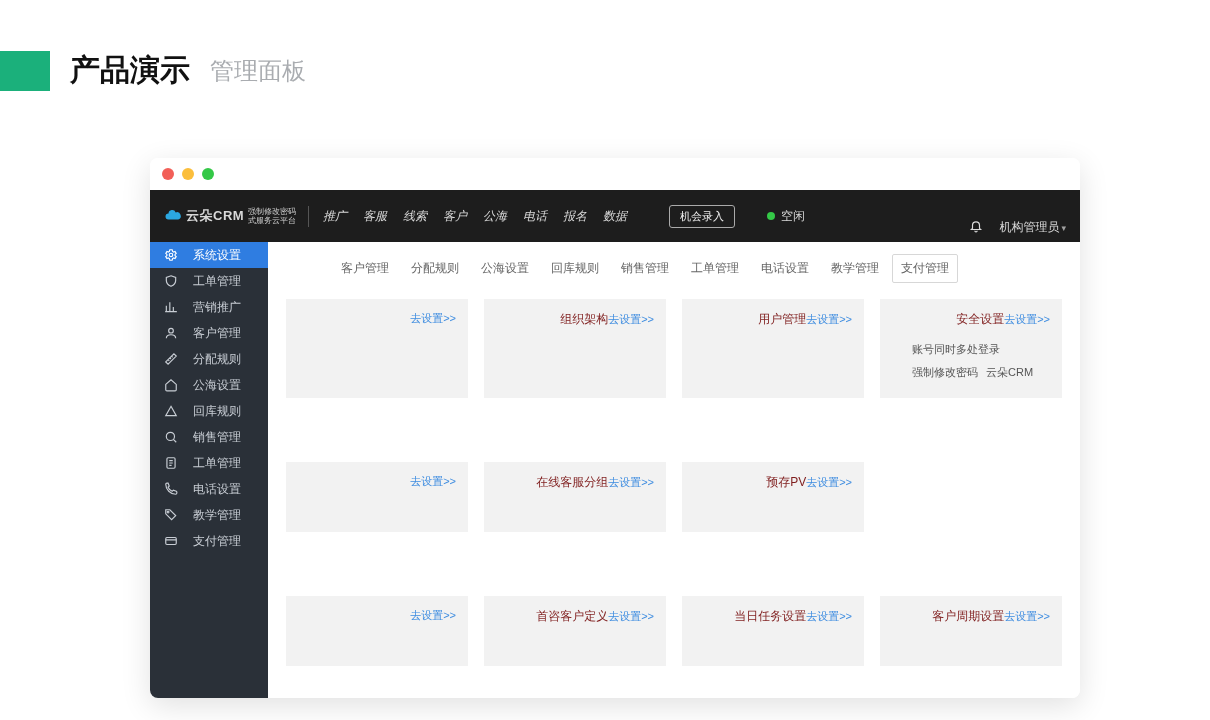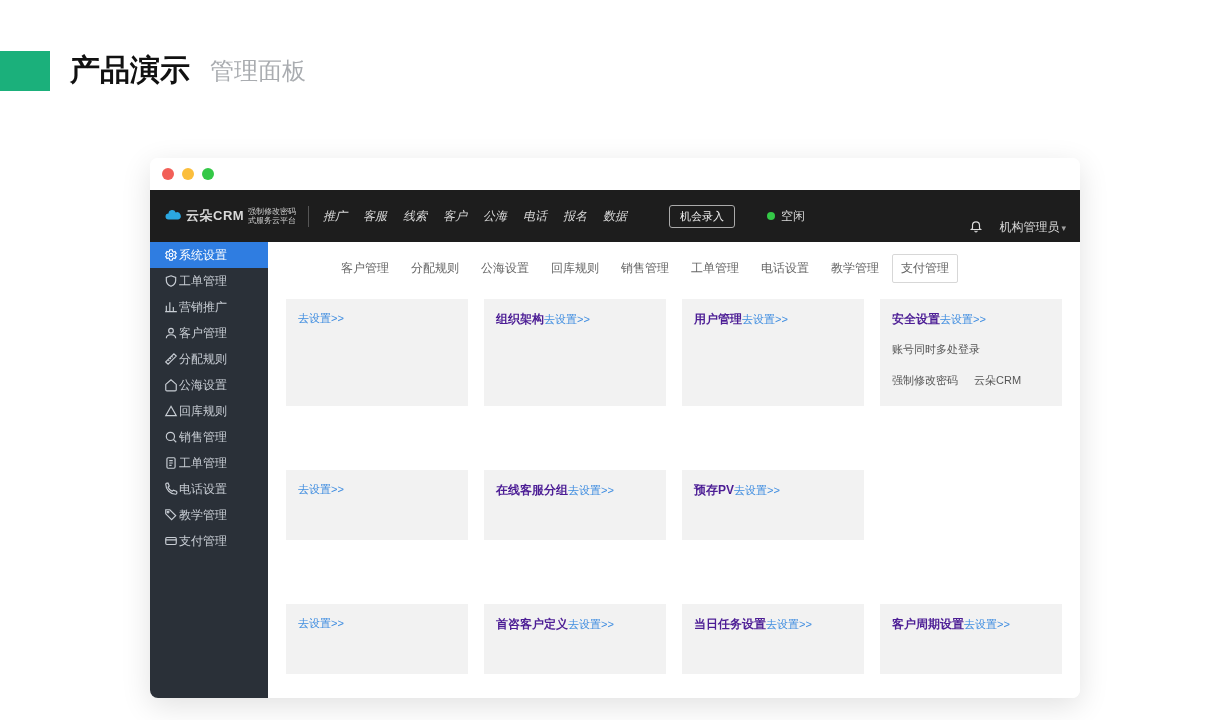--- a/index.html
+++ b/index.html
@@ -94,21 +94,21 @@
     position:absolute;
     left:0; top:0;
     width:118px;
     height:100%;
     background:#2a3038;
     color:#c8cdd4;
     font-size:12px;
   }
   .sidebar .item{
     display:flex; align-items:center;
-    gap:1px;
+    gap:15px;
     height:26px;
     padding-left:14px;
     cursor:pointer;
   }
   .sidebar .item.active{
     background:#2f7de1;
     color:#fff;
   }
   .sidebar .ico{ width:14px; height:14px; display:flex; align-items:center; justify-content:center;}
   .sidebar .ico svg{width:14px;height:14px;}
@@ -143,30 +143,30 @@
   .card{
     flex:1;
     min-width:0;
     background:#f2f2f2;
     padding:12px 12px 18px 12px;
     min-height:80px;
     position:relative;
   }
   .cards-row.short .card{ min-height:70px; }
   .card-head{
-    display:flex; justify-content:flex-start; align-items:center;
+    display:flex; justify-content:flex-end; align-items:center;
     font-size:12px;
   }
-  .card-title{ color:#4c1d95; font-weight:700;}
+  .card-title{ color:#7f1d1d; font-weight:400;}
   .go-link{ color:#3f8de0; font-size:11px; cursor:pointer;}
   .card-body{
     margin-top:14px;
     font-size:11px;
     color:#555;
-    display:flex; flex-wrap:wrap; gap:16px;
+    display:flex; flex-wrap:wrap; gap:8px;margin-left:20px;
   }
   
   .first-cut .card-title, .tabs .tab.cut { visibility:hidden; }
 </style>
 </head>
 <body>
 
 <div class="page-heading">
   <div class="marker"></div>
   <h1>产品演示</h1>

